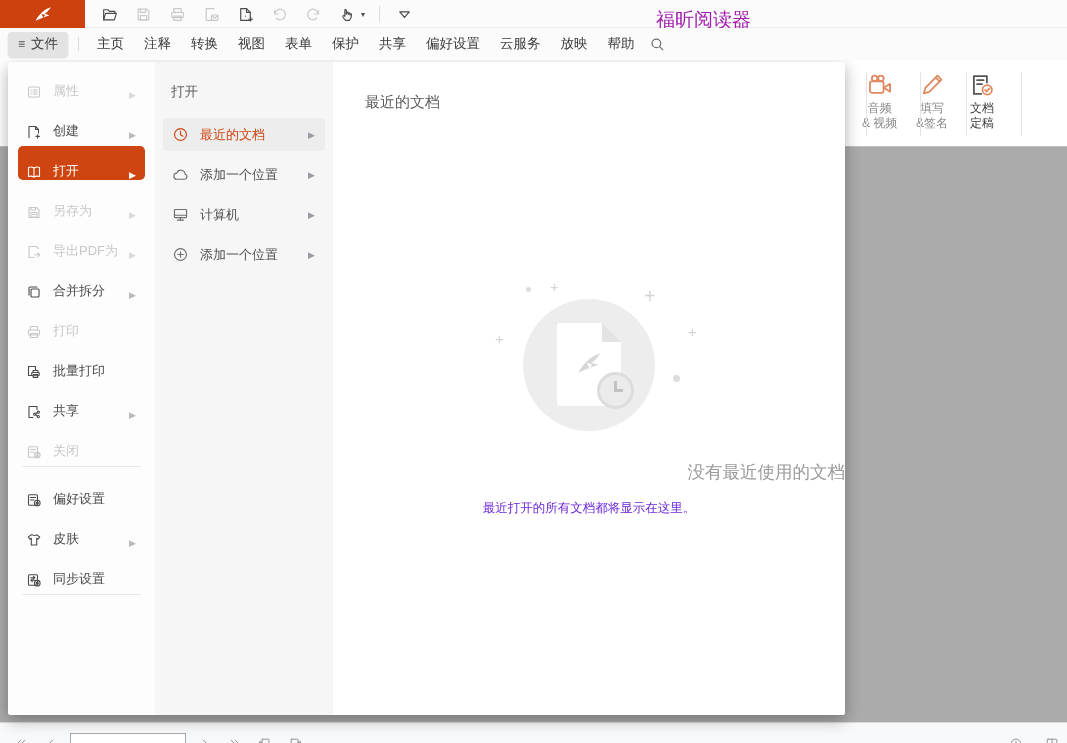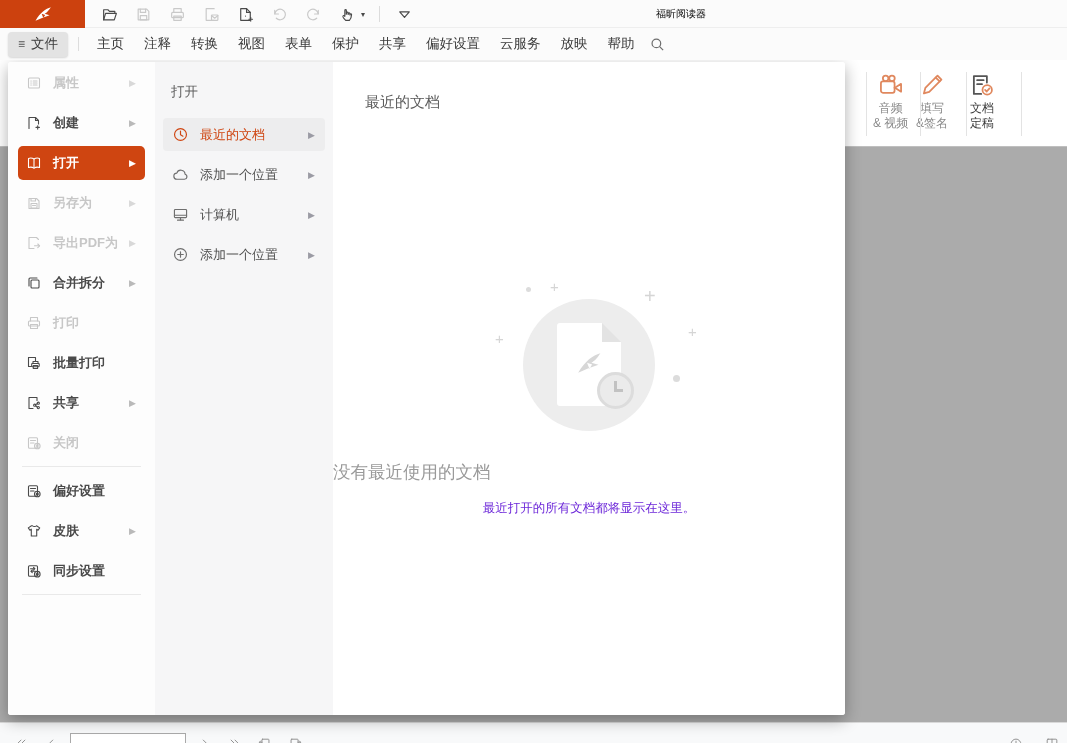--- a/index.html
+++ b/index.html
@@ -9,21 +9,21 @@
   
   .titlebar { position:absolute; left:0; top:0; width:1067px; height:28px; background:#fbfbfb; border-bottom:1px solid #eeeeee; z-index:30; }
   .logo-block { position:absolute; left:0; top:0; width:85px; height:28px; background:#cc410e; display:flex; align-items:center; justify-content:center; }
   .logo-block svg { width:22px; height:18px; }
   .qat { position:absolute; left:99px; top:0; height:28px; display:flex; align-items:center; gap:14px; }
   .qat .tbtn { width:20px; height:20px; display:flex; align-items:center; justify-content:center; color:#4a4a4a; }
   .qat .tbtn.disabled { color:#c9c9c9; }
   .qat .tbtn svg { width:17px; height:17px; }
   .qat .caret { font-size:8px; color:#4a4a4a; margin-left:-10px; }
   .qat-sep { width:1px; height:16px; background:#dcdcdc; }
-  .win-title { position:absolute; left:656px; top:7px; font-size:10px; color:#000000; }
+  .win-title { position:absolute; left:656px; top:7px; font-size:19px; color:#a21caf; }
 
   
   .menubar { position:absolute; left:0; top:28px; width:1067px; height:32px; background:#fbfbfb; display:flex; align-items:center; z-index:30; }
   .file-btn { margin-left:8px; height:25px; background:#e3e3e3; border-radius:4px; display:flex; align-items:center; gap:6px; padding:0 10px; color:#3c3c3c; font-size:13.5px; box-shadow:0 1px 2px rgba(0,0,0,.15); }
   .file-btn .burger { font-size:12px; color:#555; }
   .mb-sep { width:1px; height:14px; background:#dddddd; margin:0 8px 0 10px; }
   .menu-item { padding:6px 10px; font-size:13.5px; color:#3a3a3a; cursor:default; }
   .menu-search { width:26px; height:26px; display:flex; align-items:center; justify-content:center; color:#6d6d6d; }
   .menu-search svg { width:15px; height:15px; }
 
@@ -49,21 +49,21 @@
   .sb-right svg { width:14px; height:14px; }
   .sb-right .box-caret { font-size:8px; color:#8f8f8f; }
 
   
   .overlay { position:absolute; left:8px; top:62px; width:837px; height:653px; background:#ffffff; border-radius:3px; box-shadow:0 5px 16px rgba(0,0,0,.32); display:flex; z-index:20; overflow:hidden; }
   .col-left { width:147px; background:#fdfdfd; padding-top:4px; flex-shrink:0; }
   .col-mid { width:178px; background:#f6f6f7; flex-shrink:0; }
   .col-main { flex:1; background:#ffffff; position:relative; }
 
   
-  .fm-item { height:34px; margin:0 10px 6px 10px; border-radius:5px; display:flex; align-items:center; padding:0 8px; font-size:13px; color:#4a4a4a;font-weight:bold; }
+  .fm-item { height:34px; margin:0 10px 6px 10px; border-radius:5px; display:flex; align-items:flex-end; padding:0 8px; font-size:13px; color:#4a4a4a; }
   .fm-item .fm-ic { width:16px; height:16px; margin-right:11px; flex-shrink:0; display:flex; align-items:center; }
   .fm-item .fm-ic svg { width:16px; height:16px; }
   .fm-item .fm-label { flex:1; }
   .fm-item .fm-arrow { width:8px; color:#b9b9b9; font-size:9px; }
   .fm-item.disabled { color:#c7c7c7; }
   .fm-item.disabled .fm-arrow { color:#d8d8d8; }
   .fm-item.selected { background:#cf4511; color:#ffffff; }
   .fm-item.selected .fm-arrow { color:#ffffff; }
   .fm-divider { height:1px; background:#e9e9e9; margin:2px 14px 7px 14px; }
 
@@ -83,21 +83,21 @@
   .empty-doc { position:absolute; left:224px; top:261px; width:64px; height:83px; background:#ffffff; border-radius:3px; }
   .empty-doc .fold { position:absolute; right:0; top:0; width:0; height:0; border-left:19px solid #e3e3e3; border-top:19px solid #ededed; }
   .empty-doc .bird { position:absolute; left:17px; top:27px; width:30px; height:26px; color:#d7d7d7; }
   .clock-badge { position:absolute; left:264px; top:310px; width:37px; height:37px; border-radius:50%; background:#ebebeb; border:3px solid #dcdcdc; }
   .clock-badge .hand-v { position:absolute; left:14px; top:6px; width:2.5px; height:10px; background:#c2c2c2; }
   .clock-badge .hand-h { position:absolute; left:14px; top:14px; width:9px; height:2.5px; background:#c2c2c2; }
   .deco { position:absolute; color:#d5d5d5; }
   .deco.plus::before { content:"+"; font-size:15px; font-weight:400; }
   .deco.plus.big::before { font-size:20px; }
   .deco.dot { border-radius:50%; background:#dcdcdc; }
-  .empty-title { position:absolute; left:0; top:398px; width:100%; text-align:left; font-size:17.5px; color:#9a9a9a; }
+  .empty-title { position:absolute; left:0; top:398px; width:100%; text-align:right; font-size:17.5px; color:#9a9a9a; }
   .empty-sub { position:absolute; left:0; top:438px; width:100%; text-align:center; font-size:12.5px; color:#6d28d9; }
 </style>
 </head>
 <body>
 
 <div class="titlebar">
   <div class="logo-block">
     <svg viewBox="0 0 24 24">
         <path fill="#ffffff" d="M2 21C8.5 10 15.5 5 22.5 3c-3.2 4.8-5 6.8-8.3 8.8l6.6 1.7C14.6 15.6 8.5 17.8 2 21zm8.2-9.2l2.2 5.4 2.5-3.8-4.7-1.6z"></path>
       </svg>
@@ -199,21 +199,21 @@
       <div class="ric">
         <svg viewBox="0 0 16 16" fill="none" stroke="currentColor" stroke-width="1.1" stroke-linecap="round" stroke-linejoin="round">
           <rect x="2.5" y="2.5" width="11" height="8.5" rx="1"></rect>
           <path d="M5.5 11v2.8L8.3 11"></path>
           <circle cx="5.5" cy="5.2" r="1"></circle>
           <path d="M3.5 10l3-3 2 2 2.5-2.5 2.5 2.5"></path>
         </svg>
       </div>
       <div class="rlabel"><span>图像</span><br><span>注释</span></div>
     </div>
-    <div class="ribbon-btn" style="left: 862px; margin-left: 11px;">
+    <div class="ribbon-btn" style="left: 862px;">
       <div class="ric">
         <svg viewBox="0 0 16 16" fill="none" stroke="currentColor" stroke-width="1.1" stroke-linecap="round" stroke-linejoin="round">
           <circle cx="4.7" cy="3.9" r="1.7"></circle>
           <circle cx="8.6" cy="3.9" r="1.7"></circle>
           <rect x="1.8" y="5.8" width="8.4" height="7" rx="1.2"></rect>
           <path d="M10.2 9.9l4-2.6v4.8l-4-2.6"></path>
         </svg>
       </div>
       <div class="rlabel"><span>音频</span><br><span>&amp; 视频</span></div>
     </div>

